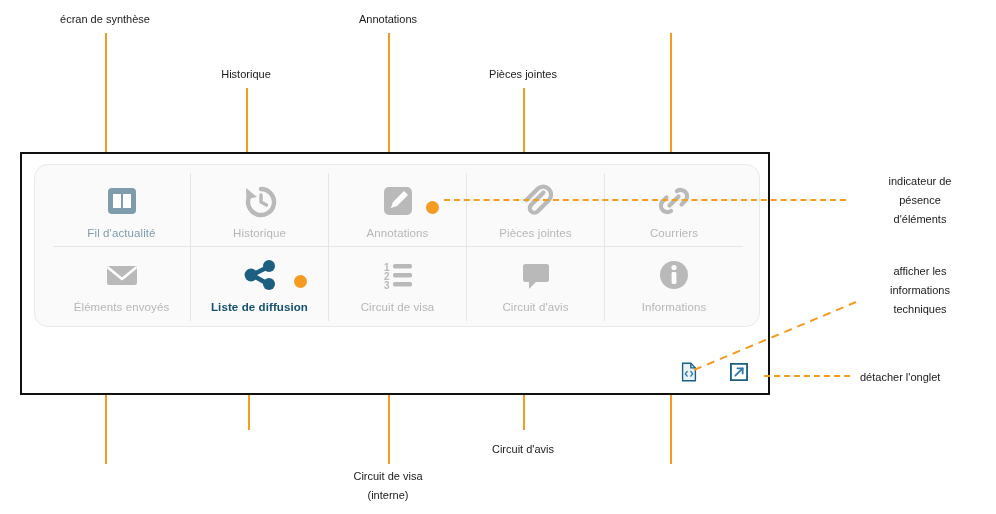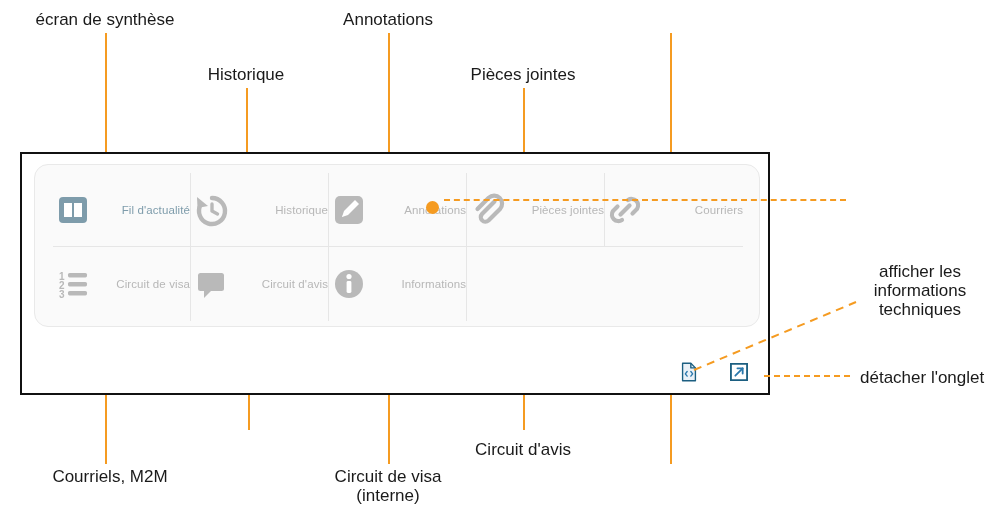--- a/index.html
+++ b/index.html
@@ -39,23 +39,23 @@
     position: absolute;
     left: 18px; top: 8px;
     width: 690px; height: 148px;
     display: grid;
     grid-template-columns: repeat(5, 1fr);
     grid-template-rows: 1fr 1fr;
   }
   .tile {
     position: relative;
     display: flex;
-    flex-direction: row;
+    flex-direction: column;
     align-items: center;
-    justify-content: space-between;
+    justify-content: center;
     gap: 6px;
     border-right: 1px solid #e6e6e6;
   }
   .grid .tile:nth-child(5n) { border-right: none; }
   .grid .tile:nth-child(-n+5) { border-bottom: 1px solid #e6e6e6; }
 
   .tile .ico { width: 40px; height: 40px; display:block; }
   .tile .lbl {
     font-size: 11.5px;
     letter-spacing: .1px;
@@ -79,21 +79,21 @@
   .actions {
     position: absolute;
     right: 18px; bottom: 10px;
     display: flex; align-items: center; gap: 28px;
   }
   .actions .act { width: 22px; height: 22px; display: block; cursor: pointer; }
 
   
   .lab {
     position: absolute;
-    font-size: 17px;
+    font-size: 11px;
     color: #1a1a1a;
     line-height: 19px;
     white-space: pre-line;
     z-index: 4;
   }
   .lab.c { text-align: center; }
   .lab.l { text-align: left; }
 
   
   .vline {
@@ -178,21 +178,42 @@
           <span class="ico">
             <svg viewBox="0 0 40 40" width="40" height="40">
               <path d="M23 10 a6.5 6.5 0 0 1 9 9 l-4.5 4.5" fill="none" stroke="#b9b9b9" stroke-width="4.2" stroke-linecap="round"></path>
               <path d="M17 30 a6.5 6.5 0 0 1 -9 -9 l4.5 -4.5" fill="none" stroke="#b9b9b9" stroke-width="4.2" stroke-linecap="round"></path>
               <path d="M15.5 24.5 L24.5 15.5" fill="none" stroke="#b9b9b9" stroke-width="4.2" stroke-linecap="round"></path>
             </svg>
           </span>
           <span class="lbl">Courriers</span>
         </div>
 
-
+        <div class="tile">
+          <span class="ico">
+            <svg viewBox="0 0 40 40" width="40" height="40">
+              <rect x="5" y="11" width="30" height="19" rx="2.5" fill="#b9b9b9"></rect>
+              <path d="M6.5 13 L20 24 L33.5 13" fill="none" stroke="#ffffff" stroke-width="2.6" stroke-linecap="round" stroke-linejoin="round"></path>
+            </svg>
+          </span>
+          <span class="lbl">Éléments envoyés</span>
+        </div>
+
+        <div class="tile navy">
+          <span class="ico">
+            <svg viewBox="0 0 40 40" width="40" height="40">
+              <path d="M12 20 L28 12 M12 20 L28 29" stroke="#1c5f81" stroke-width="4.6" stroke-linecap="round"></path>
+              <circle cx="11" cy="20" r="6.4" fill="#1c5f81"></circle>
+              <circle cx="29" cy="11" r="6.0" fill="#1c5f81"></circle>
+              <circle cx="29" cy="29" r="6.0" fill="#1c5f81"></circle>
+            </svg>
+          </span>
+          <span class="lbl">Liste de diffusion</span>
+          <span class="dot d-diff"></span>
+        </div>
 
         <div class="tile">
           <span class="ico">
             <svg viewBox="0 0 40 40" width="40" height="40">
               <text x="6" y="16" font-family="Liberation Sans, sans-serif" font-size="10" font-weight="bold" fill="#b9b9b9">1</text>
               <text x="6" y="25" font-family="Liberation Sans, sans-serif" font-size="10" font-weight="bold" fill="#b9b9b9">2</text>
               <text x="6" y="34" font-family="Liberation Sans, sans-serif" font-size="10" font-weight="bold" fill="#b9b9b9">3</text>
               <rect x="15" y="9" width="19" height="4.4" rx="1.6" fill="#b9b9b9"></rect>
               <rect x="15" y="18" width="19" height="4.4" rx="1.6" fill="#b9b9b9"></rect>
               <rect x="15" y="27" width="19" height="4.4" rx="1.6" fill="#b9b9b9"></rect>
@@ -247,23 +268,25 @@
   <div class="dash" style="left:764px; top:375px; width:86px;"></div>
   <svg class="dashdiag" style="left:690px; top:296px;" width="170" height="80">
     <path d="M4 74 L166 6" fill="none" stroke="#f59b21" stroke-width="2" stroke-dasharray="8 6"></path>
   </svg>
 
   <div class="lab c" style="left:20px;  top:10px; width:170px;">écran de synthèse</div>
   <div class="lab c" style="left:176px; top:65px; width:140px;">Historique</div>
   <div class="lab c" style="left:318px; top:10px; width:140px;">Annotations</div>
   <div class="lab c" style="left:453px; top:65px; width:140px;">Pièces jointes</div>
 
+  <div class="lab c" style="left:845px; top:172px; width:150px;">indicateur de
+pésence
+d'éléments</div>
   <div class="lab c" style="left:845px; top:262px; width:150px;text-align:center;">afficher les
 informations
 techniques</div>
   <div class="lab l" style="left:860px; top:368px; width:150px;">détacher l'onglet</div>
 
-  <div class="lab c" style="left:35px;  top:467px; width:150px;">Courriels, M2M</div>
   <div class="lab c" style="left:313px; top:467px; width:150px;">Circuit de visa
 (interne)</div>
   <div class="lab c" style="left:453px; top:440px; width:140px;">Circuit d'avis</div>
 
 </div>
 
 </body></html>

